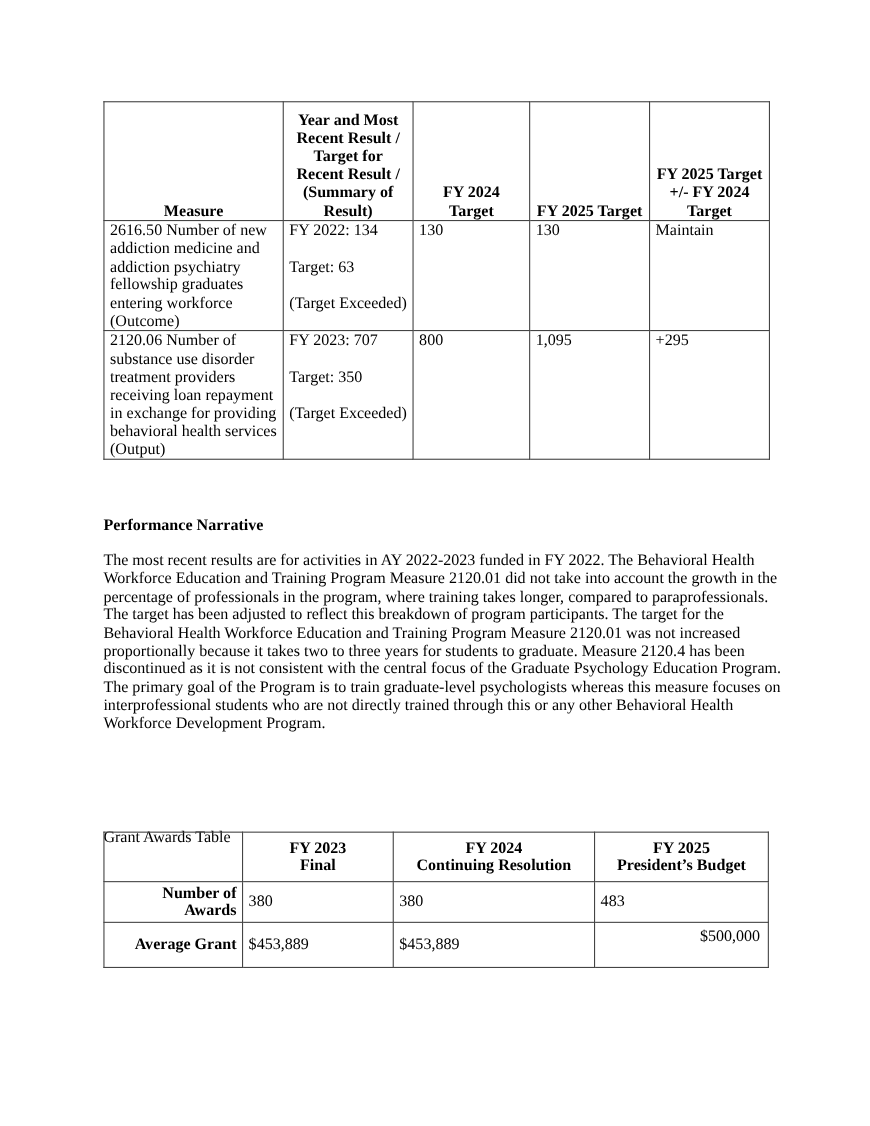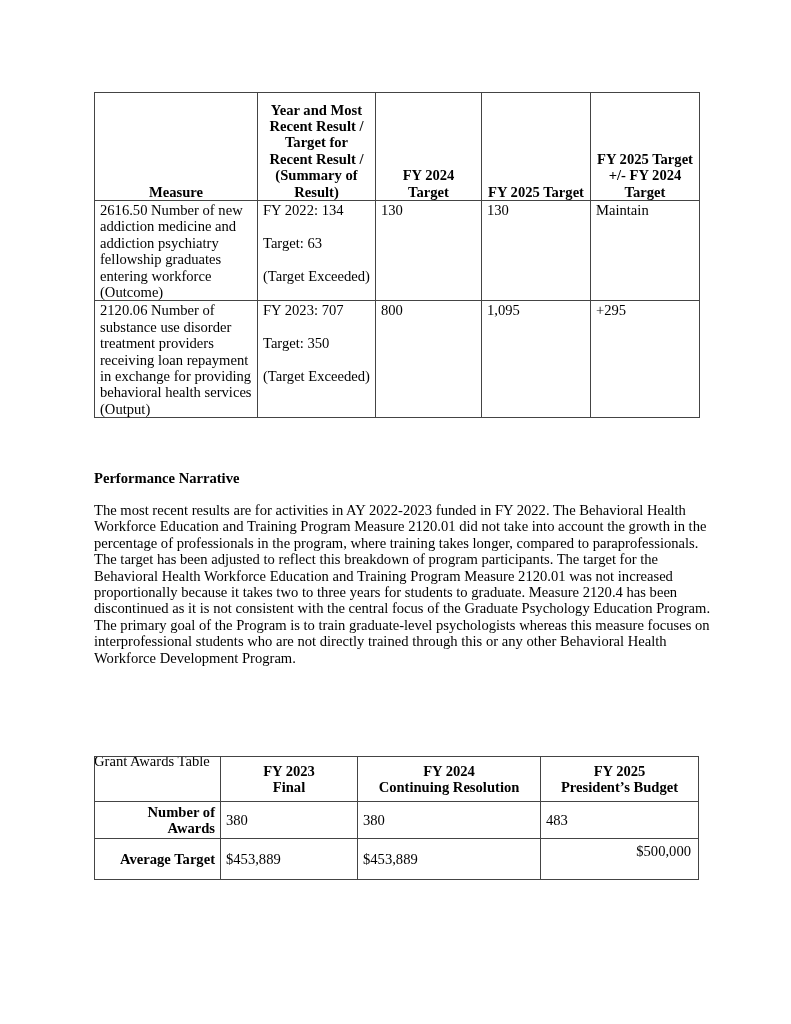--- a/index.html
+++ b/index.html
@@ -105,21 +105,21 @@
         <span>President’s Budget</span>
       </th>
     </tr>
     <tr>
       <td class="rowlabel">Number of Awards</td>
       <td class="num">380</td>
       <td class="num">380</td>
       <td class="num">483</td>
     </tr>
     <tr>
-      <td class="rowlabel" style="height:28px">Average Target</td>
+      <td class="rowlabel" style="height:28px">Average Grant</td>
       <td class="num">$453,889</td>
       <td class="num">$453,889</td>
       <td class="num-top">$500,000</td>
     </tr>
   </tbody>
     </table>
 
 </div>
 
 </body></html>

